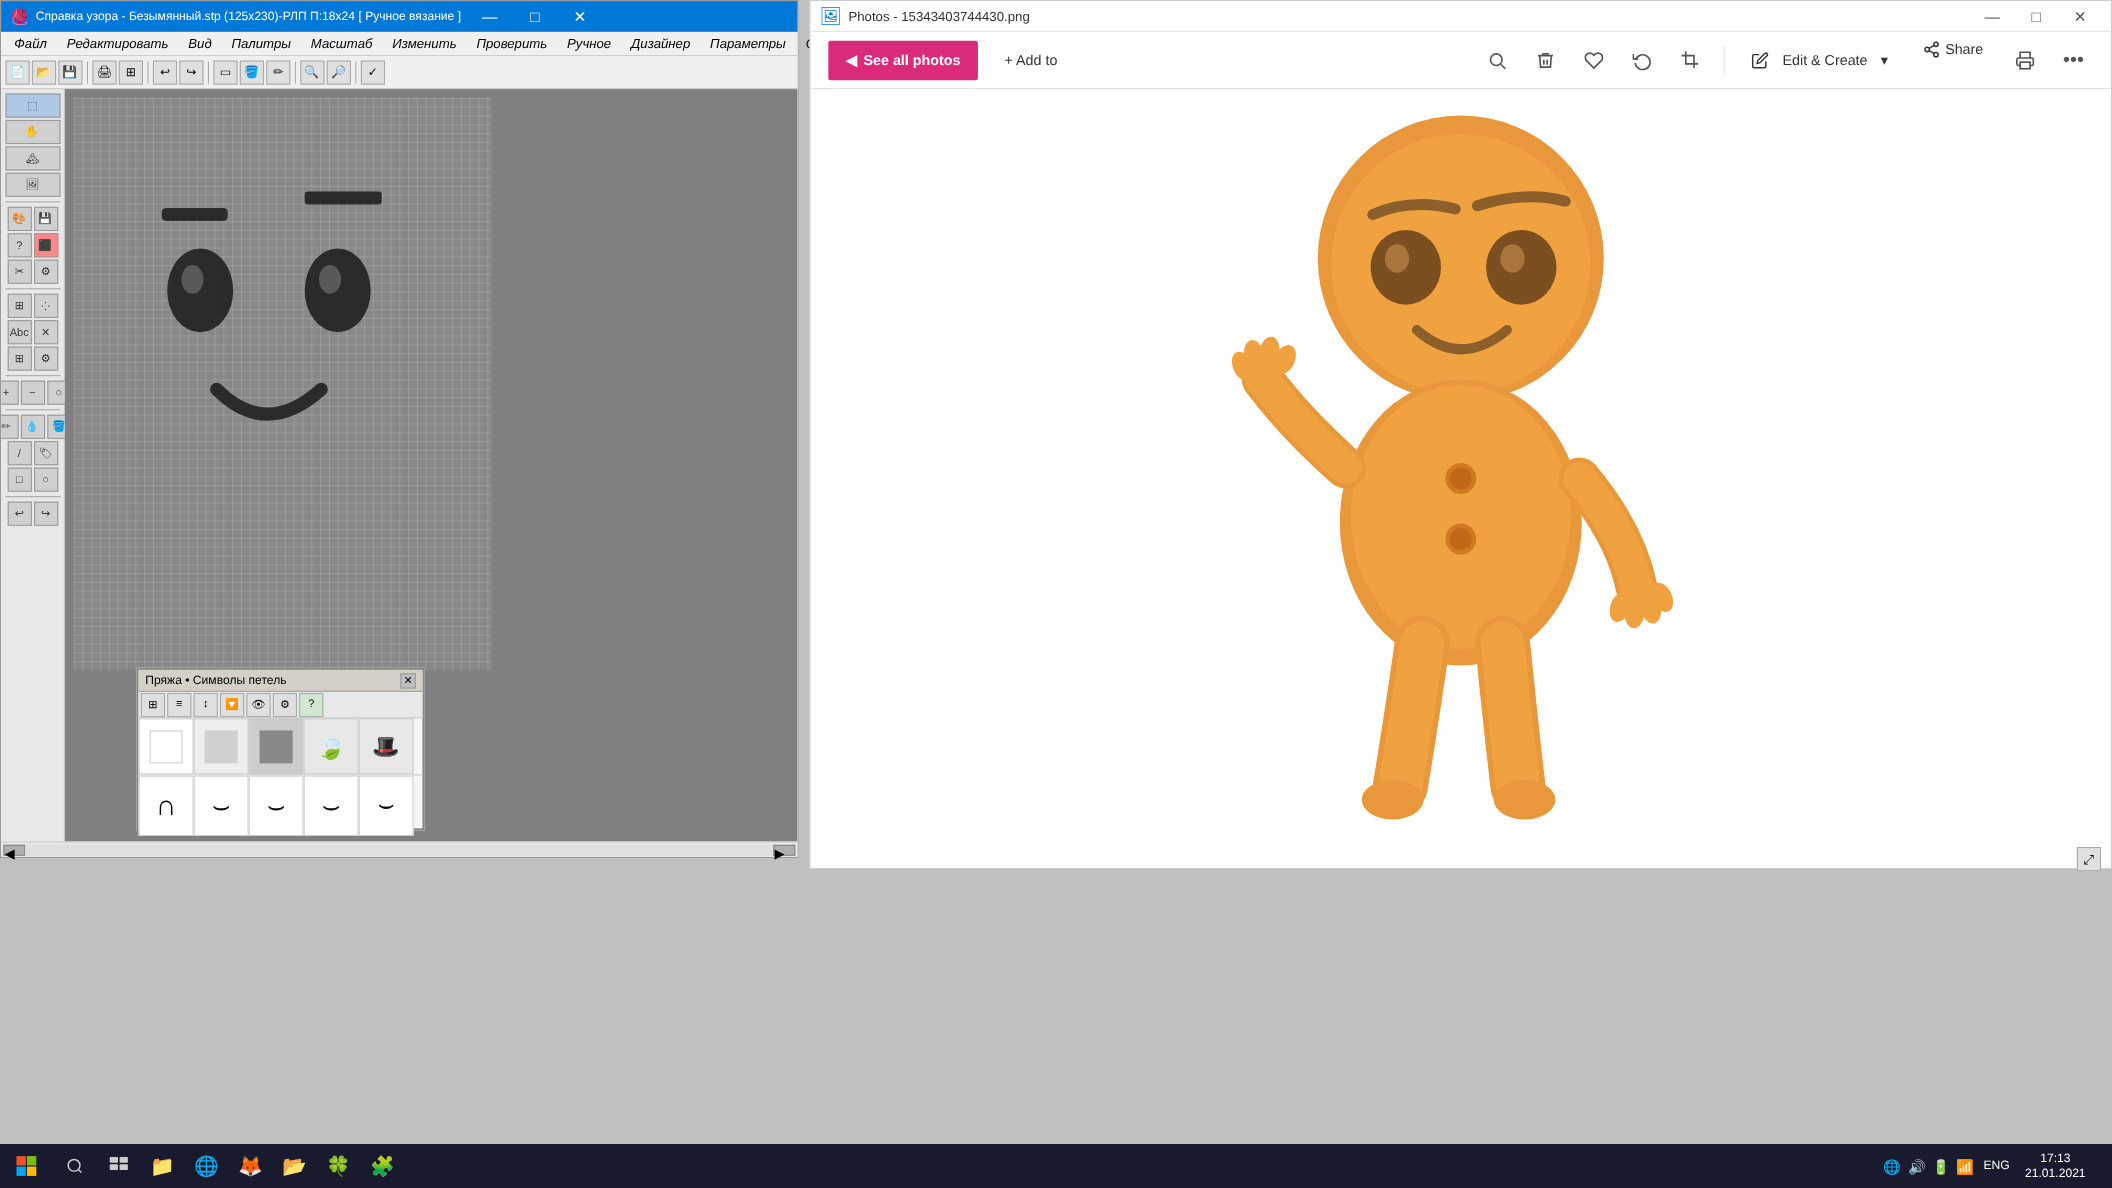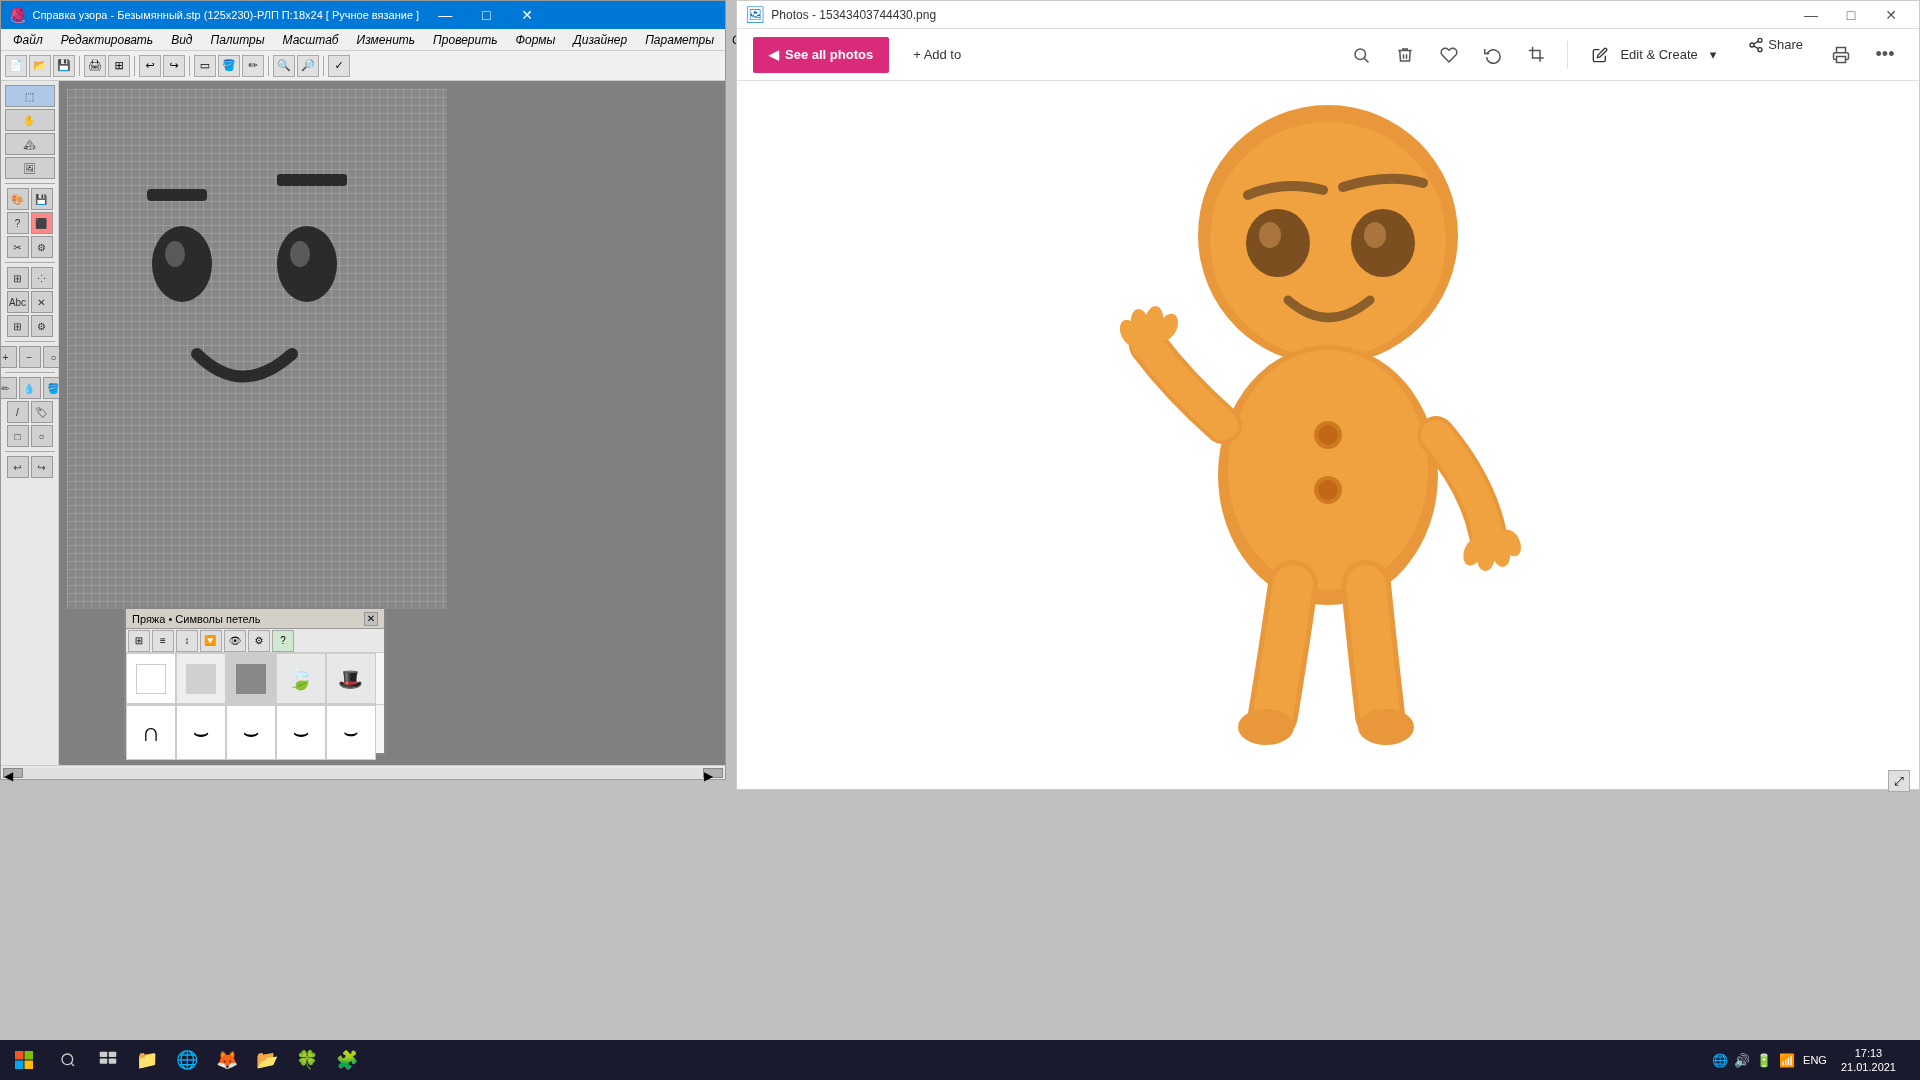--- a/index.html
+++ b/index.html
@@ -210,21 +210,21 @@
   </div>
 
   <div id="left-menubar">
     <span class="menu-item">Файл</span>
     <span class="menu-item">Редактировать</span>
     <span class="menu-item">Вид</span>
     <span class="menu-item">Палитры</span>
     <span class="menu-item">Масштаб</span>
     <span class="menu-item">Изменить</span>
     <span class="menu-item">Проверить</span>
-    <span class="menu-item">Формы</span>
+    <span class="menu-item">Ручное</span>
     <span class="menu-item">Дизайнер</span>
     <span class="menu-item">Параметры</span>
     <span class="menu-item">Справка</span>
   </div>
 
   <div id="left-toolbar">
     <div class="tb-btn">📄</div>
     <div class="tb-btn">📂</div>
     <div class="tb-btn">💾</div>
     <div class="tb-separator"></div>

